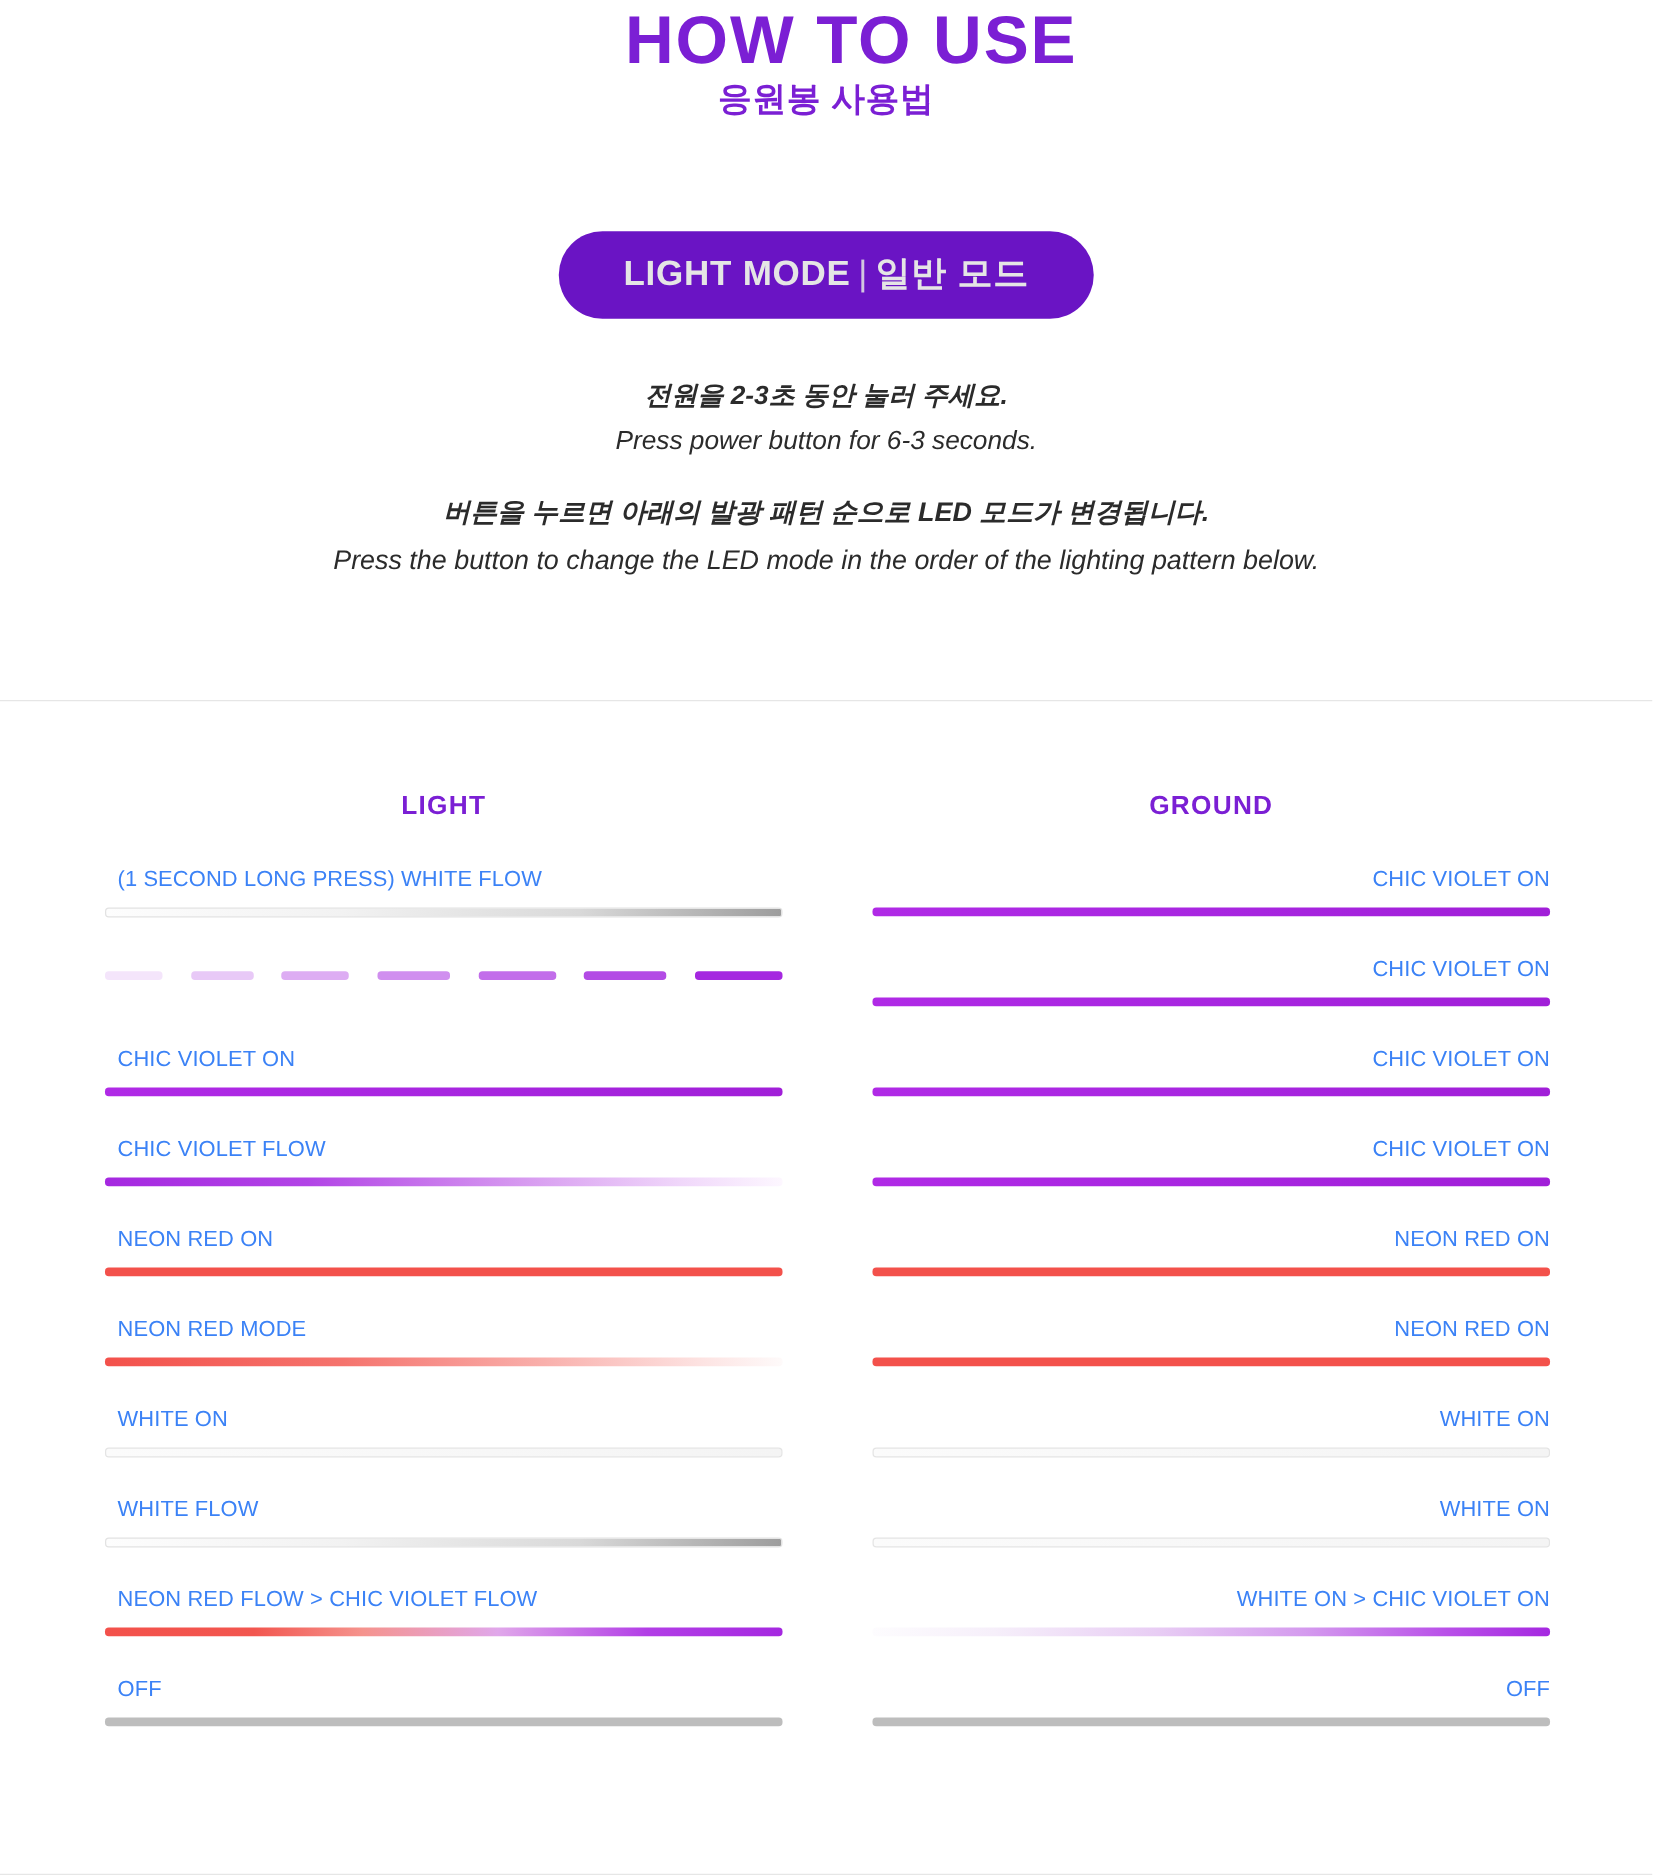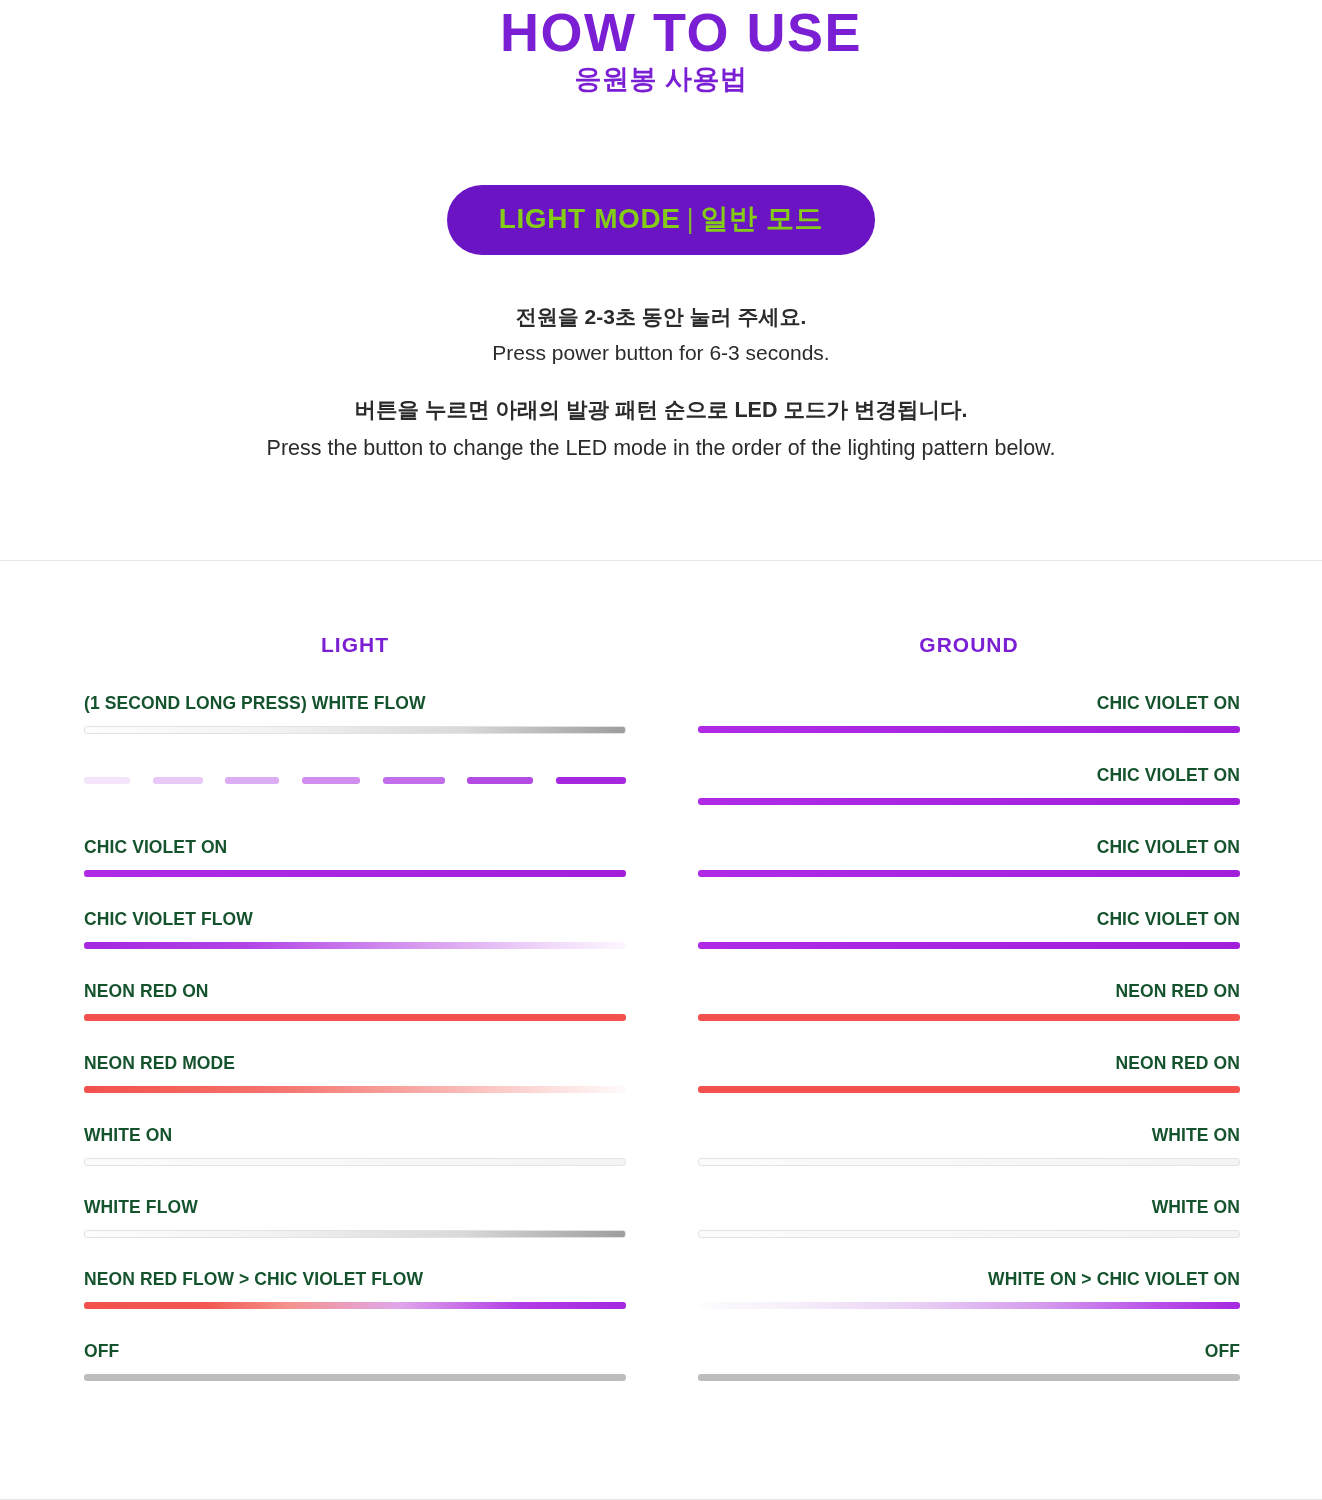--- a/index.html
+++ b/index.html
@@ -42,38 +42,39 @@
   }
 
   
   .pill-wrap {
     text-align: center;
     margin-top: 88px;
   }
   .pill {
     display: inline-block;
     background: #6a14c4;
-    color: #84cc16;
+    color: #e5e5e5;
     border-radius: 40px;
     padding: 15px 52px 17px 52px;
     font-size: 28px;
     font-weight: bold;
     letter-spacing: 0.6px;
   }
   .pill .sep {
     font-weight: normal;
     opacity: 0.85;
     padding: 0 6px;
   }
 
   
   .intro {
     text-align: center;
     margin-top: 44px;
     color: #2b2b2b;
+    font-style: italic;
   }
   .intro .line {
     font-size: 21px;
     line-height: 1.75;
   }
   .intro .line.ko { font-weight: bold; }
   .intro .block2 { margin-top: 20px; }
   .intro .block2 .line { font-size: 21.5px; }
 
   
@@ -115,24 +116,25 @@
     height: 72px;
   }
   .cell {
     position: absolute;
     width: 542px;
   }
   .cell.castle { left: 84px; text-align: left; }
   .cell.ground { left: 698px; text-align: right; }
   .cell .label {
     font-size: 17.5px;
-    font-weight: bold;
-    color: #14532d;
+    font-weight: normal;
+    color: #3b82f6;
     white-space: nowrap;
     letter-spacing: 0.1px;
+    margin-left: 10px;
   }
   .bar {
     margin-top: 12px;
     height: 7px;
     width: 542px;
     border-radius: 3px;
   }
 
   
   .f-white-flow {

